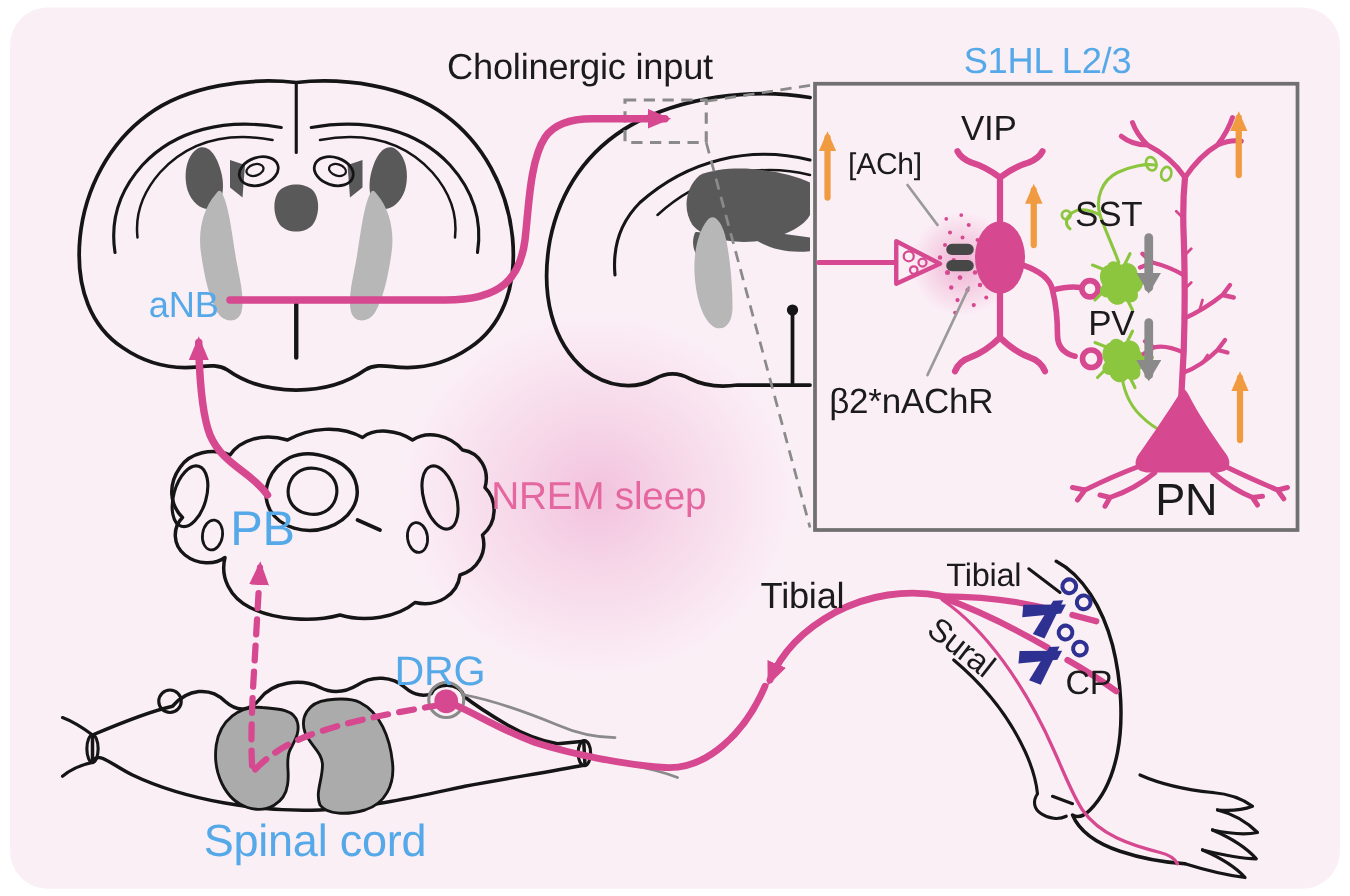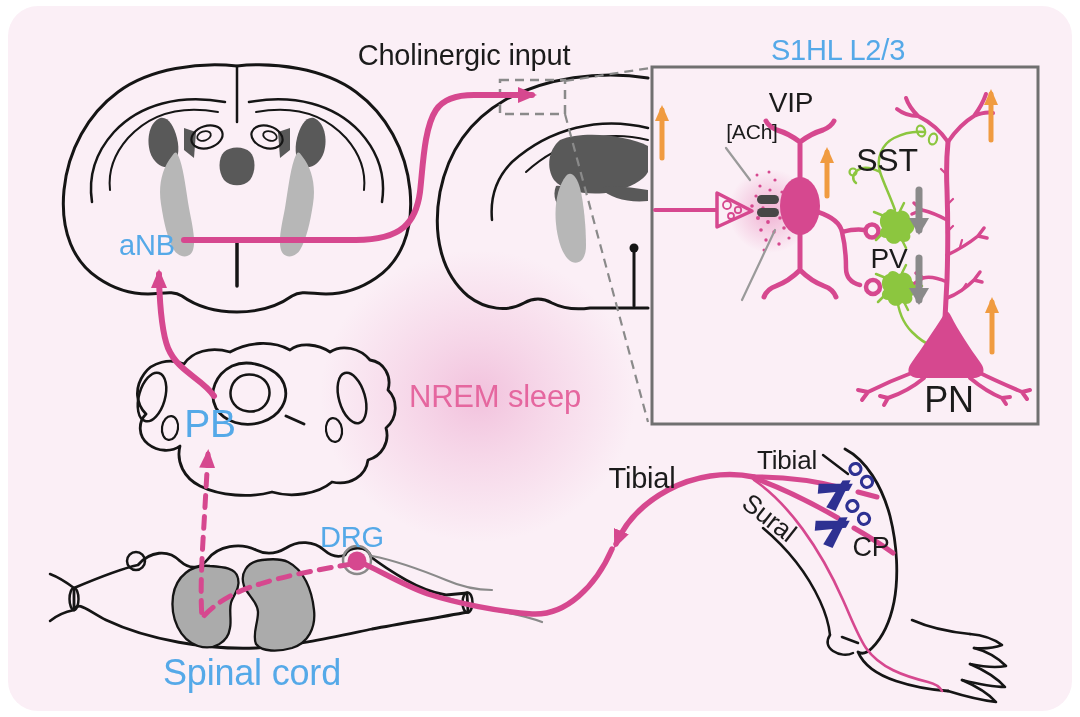--- a/index.html
+++ b/index.html
@@ -4,21 +4,21 @@
 <style>
   html,body{margin:0;padding:0;background:#ffffff;}
   #stage{position:relative;width:1080px;height:717px;background:#ffffff;overflow:hidden;
          font-family:"Liberation Sans",sans-serif;}
   #canvas{position:absolute;left:8px;top:6px;width:1064px;height:705px;border-radius:30px;
           background:var(--background,#FBEFF6);}
   svg{position:absolute;left:0;top:0;}
   .lbl{position:absolute;transform:translate(-50%,-50%);white-space:nowrap;
        color:var(--label-dark,#1a1a1a);font-weight:500;letter-spacing:-0.2px;}
   .lbl.blue{color:var(--blue,#55A9E8);}
-  .lbl.pinktxt{color:var(--nrem-text,#E5679F);margin-left:16px;}
+  .lbl.pinktxt{color:var(--nrem-text,#E5679F);}
   
   .sk-blk{stroke:#151515;fill:none;stroke-linecap:round;stroke-linejoin:round;}
   .sk-pink{stroke:var(--pink,#D6488F);fill:none;stroke-linecap:round;stroke-linejoin:round;}
   .fl-pink{fill:var(--pink,#D6488F);}
   .sk-green{stroke:var(--green,#8CC63F);fill:none;stroke-linecap:round;stroke-linejoin:round;}
   .fl-green{fill:var(--green,#8CC63F);}
   .sk-orange{stroke:var(--orange,#F09B40);fill:none;stroke-linecap:round;}
   .fl-orange{fill:var(--orange,#F09B40);}
   .sk-gray{stroke:var(--gray-arrow,#8A8A8A);fill:none;stroke-linecap:round;}
   .fl-gray{fill:var(--gray-arrow,#8A8A8A);}
@@ -257,25 +257,26 @@
 
       <path class="sk-gray" stroke-width="7" marker-end="url(#mGray)" d="M 919,190 L 919,230"></path>
       <path class="sk-gray" stroke-width="7" marker-end="url(#mGray)" d="M 919,258 L 919,300"></path>
     </g>
   </svg>
 
   <div class="lbl" style="left:464px;top:55px;font-size:29px">Cholinergic input</div>
   <div class="lbl blue" style="left:838px;top:50px;font-size:29px">S1HL L2/3</div>
   <div class="lbl blue" style="left:147px;top:245px;font-size:29px">aNB</div>
   <div class="lbl blue" style="left:210px;top:424px;font-size:39px">PB</div>
-  <div class="lbl blue" style="left:352px;top:537px;font-size:29px">DRG</div>
+  <div class="lbl blue" style="left:352px;top:537px;font-size:33px">DRG</div>
   <div class="lbl blue" style="left:252px;top:673px;font-size:36px">Spinal cord</div>
   <div class="lbl pinktxt" style="left:479px;top:397px;font-size:31px">NREM sleep</div>
   <div class="lbl" style="left:791px;top:103px;font-size:28px">VIP</div>
-  <div class="lbl" style="left:752px;top:132px;font-size:21px">[ACh]</div>
-  <div class="lbl" style="left:887px;top:160px;font-size:32px">SST</div>
+  <div class="lbl" style="left:708px;top:132px;font-size:24px">[ACh]</div>
+  <div class="lbl" style="left:729px;top:321px;font-size:28px">β2*nAChR</div>
+  <div class="lbl" style="left:887px;top:172px;font-size:28px">SST</div>
   <div class="lbl" style="left:889px;top:259px;font-size:28px">PV</div>
   <div class="lbl" style="left:949px;top:400px;font-size:36px">PN</div>
   <div class="lbl" style="left:642px;top:478px;font-size:29px">Tibial</div>
   <div class="lbl" style="left:787px;top:460px;font-size:26px">Tibial</div>
   <div class="lbl" style="left:769px;top:518px;font-size:26px;transform:translate(-50%,-50%) rotate(38deg)">Sural</div>
   <div class="lbl" style="left:871px;top:547px;font-size:27px">CP</div>
 </div>
 
 </body></html>

